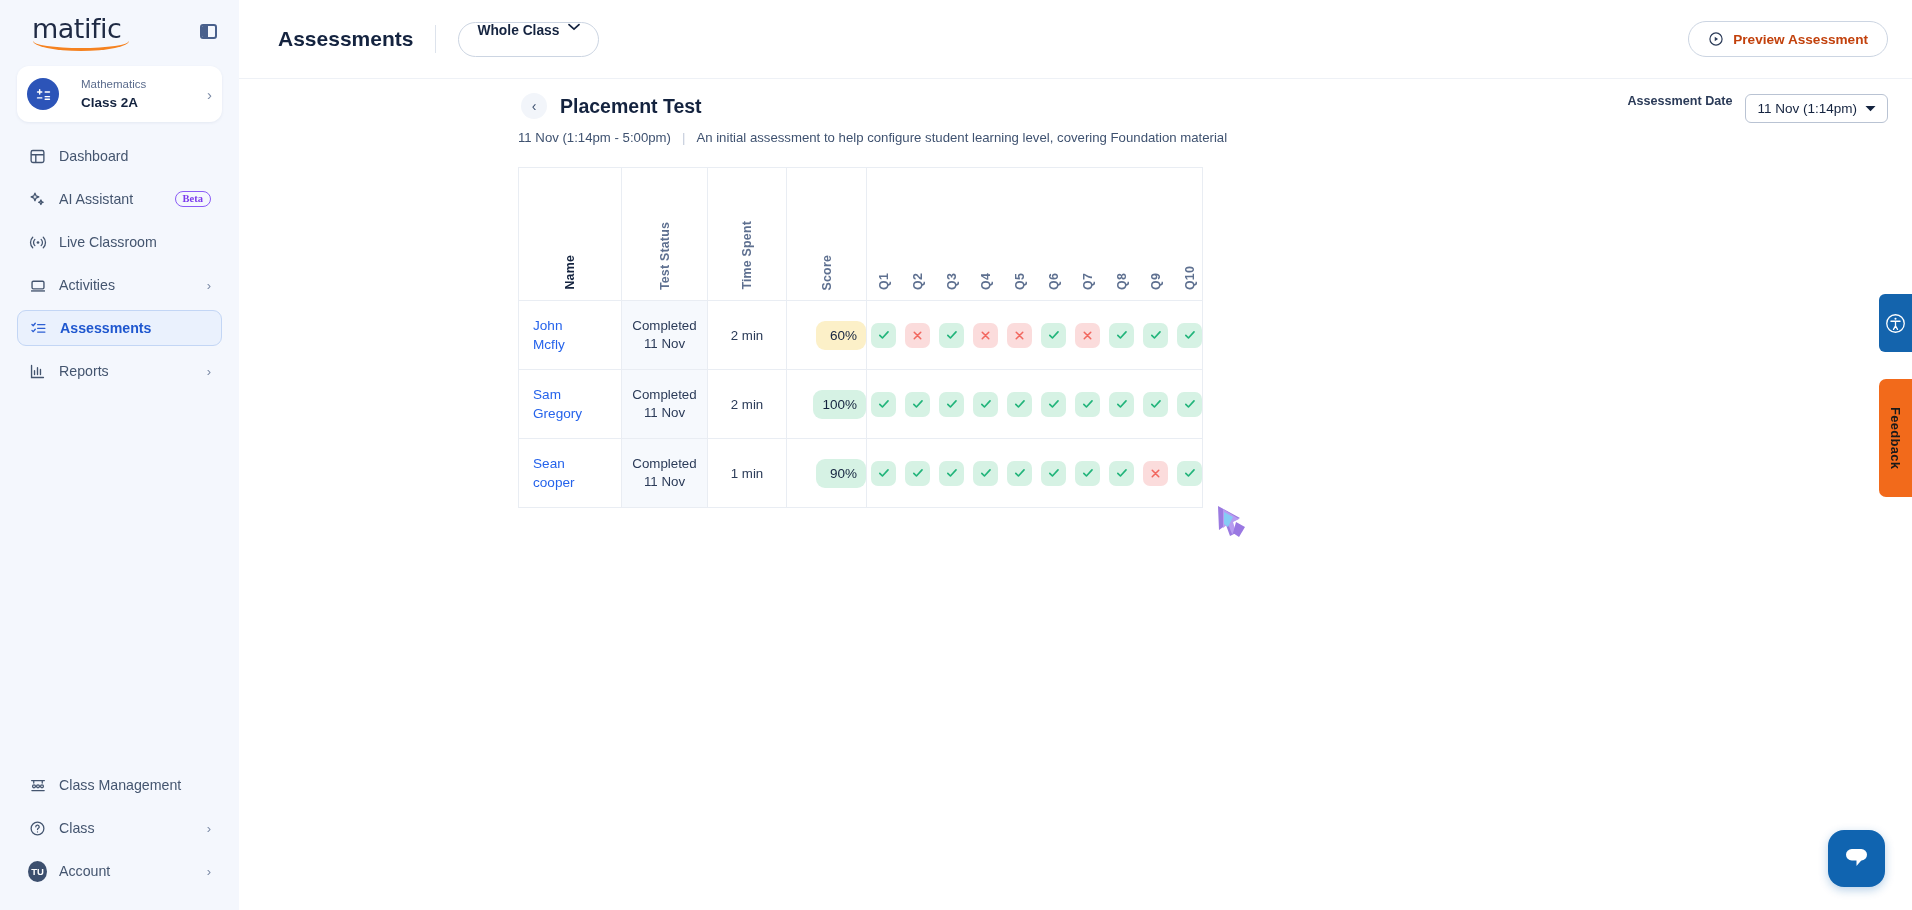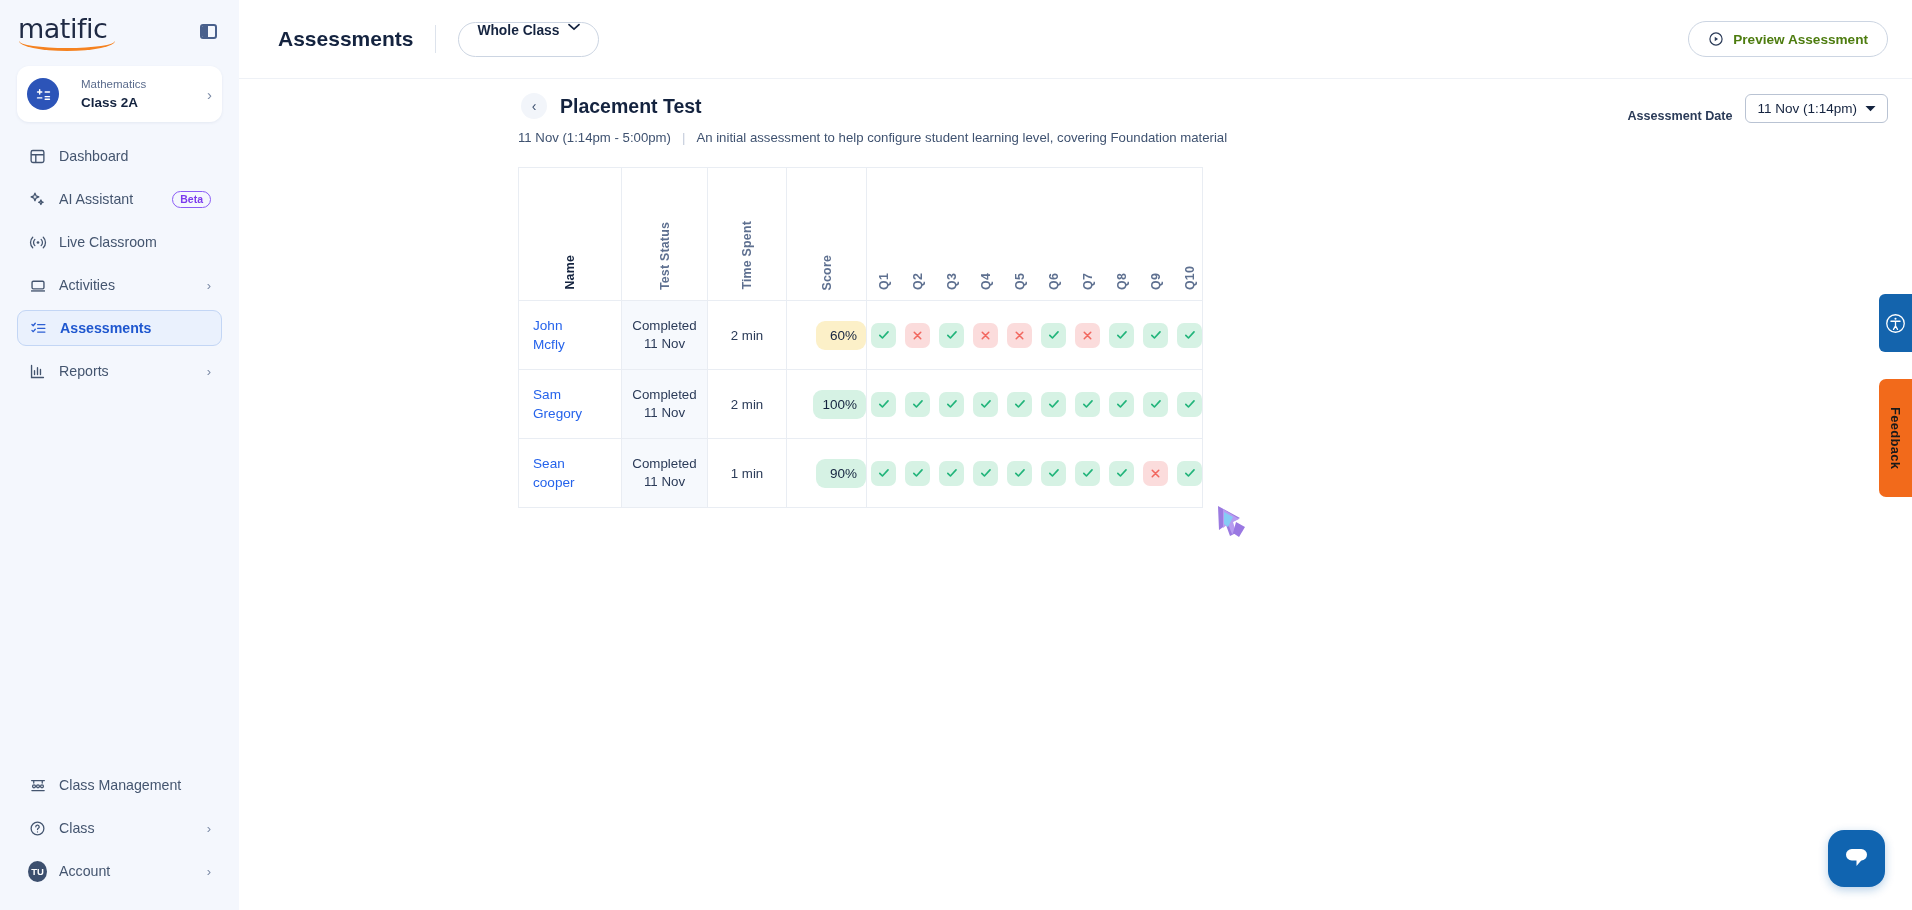--- a/index.html
+++ b/index.html
@@ -10,21 +10,21 @@
   }
   body { display: flex; position: relative; }
 
   
   .sidebar {
     width: 239px; height: 910px; flex: 0 0 239px;
     background: #f4f7fd;
     display: flex; flex-direction: column;
     position: relative;
   }
-  .sb-top { padding: 14px 18px 0 18px; display:flex; align-items:flex-start; justify-content:space-between; }
+  .sb-top { padding: 14px 18px 0 32px; display:flex; align-items:flex-start; justify-content:space-between; }
   .logo { position: relative; width: 100px; height: 40px; }
   .logo-text {
     font-family: "DejaVu Sans", sans-serif;
     font-size: 27px; letter-spacing: -0.5px; color: #1f2a44; font-weight: 400;
     line-height: 30px;
   }
   .logo-swoosh {
     position: absolute; left: 1px; top: 27px; width: 96px; height: 10px;
     border-bottom: 3px solid #f58220;
     border-radius: 0 0 50% 50%/0 0 100% 100%;
@@ -58,21 +58,21 @@
     display: flex; align-items: center; padding: 0 11px;
     border-radius: 9px; cursor: pointer;
     color: #44556f; font-size: 14.2px;
   }
   .nav-item .ico { width: 19px; height: 21px; flex: 0 0 19px; margin-right: 12px; display:flex; align-items:center; justify-content:center;}
   .nav-item.active { background: #eaf1fd; border: 1px solid #c3d6f5; color: #1f57cf; font-weight: bold;}
   .nav-item.active .ico svg { stroke: #2c5fd4; }
   .nav-label { flex: 1 1 auto; white-space: nowrap; }
   .beta-pill {
     border: 1px solid #8b5cf6; color: #7c3aed; border-radius: 10px;
-    font-size: 10.5px; padding: 1px 7px 2px 7px; margin-left: 14px; font-weight: bold;
+    font-size: 10.5px; padding: 1px 7px 2px 7px; margin-left: 14px; font-weight: bold; font-family: Liberation Serif, serif;
   }
   .nav-chev { color: #7b8aa6; font-size: 13px; margin-left: 6px;}
   .nav-bottom { padding-bottom: 14px; }
   .avatar-tu {
     width: 21px; height: 21px; border-radius: 50%; background: #3c4f6e;
     color: #fff; font-size: 9.5px; font-weight: bold;
     display:flex; align-items:center; justify-content:center;
   }
 
   
@@ -85,32 +85,32 @@
   .vdiv { width: 1px; height: 28px; background: #dde3ec; margin: 0 22px; }
   .wholeclass-btn {
     height: 35px; border: 1px solid #ccd5e2; border-radius: 20px;
     display: flex; align-items: flex-start; gap: 9px; padding: 0 18px;
     font-size: 13.8px; font-weight: bold; color: #14233f; cursor: pointer; background:#fff;
   }
   .spacer { flex: 1 1 auto; }
   .preview-btn {
     height: 36px; border: 1px solid #ccd5e2; border-radius: 20px;
     display: flex; align-items: center; gap: 9px; padding: 0 19px;
-    font-size: 13.6px; font-weight: bold; color: #4d7c0f; cursor: pointer; background:#fff;
+    font-size: 13.6px; font-weight: bold; color: #c2410c; cursor: pointer; background:#fff;
   }
 
   .subhead { display:flex; align-items:center; padding: 16px 24px 0 279px; position: relative; }
   .back-circle {
     position:absolute; left: 282px; top: 14px;
     width: 26px; height: 26px; border-radius: 50%; background: #f2f5fa;
     display:flex; align-items:center; justify-content:center; cursor:pointer;
     color: #3c4f6e; font-size: 14px;
   }
   .assess-title { margin-left: 42px; font-size: 19.5px; font-weight: bold; color: #14233f; }
-  .date-wrap { position: absolute; right: 24px; top: 15px; display:flex; align-items:flex-end; gap: 13px; }
+  .date-wrap { position: absolute; right: 24px; top: 15px; display:flex; align-items:flex-start; gap: 13px; }
   .date-label { font-size: 12.6px; font-weight: bold; color: #2b3b58; }
   .date-select {
     height: 29px; border: 1px solid #b9c3d3; border-radius: 6px;
     display:flex; align-items:center; gap: 8px; padding: 0 11px;
     font-size: 13.5px; color: #14233f; cursor:pointer; background:#fff;
   }
   .meta-line { padding: 12px 24px 0 279px; font-size: 13.2px; color: #3f5270; display:flex; align-items:center; }
   .meta-sep { color: #c3ccdb; margin: 0 11px; }
 
   

